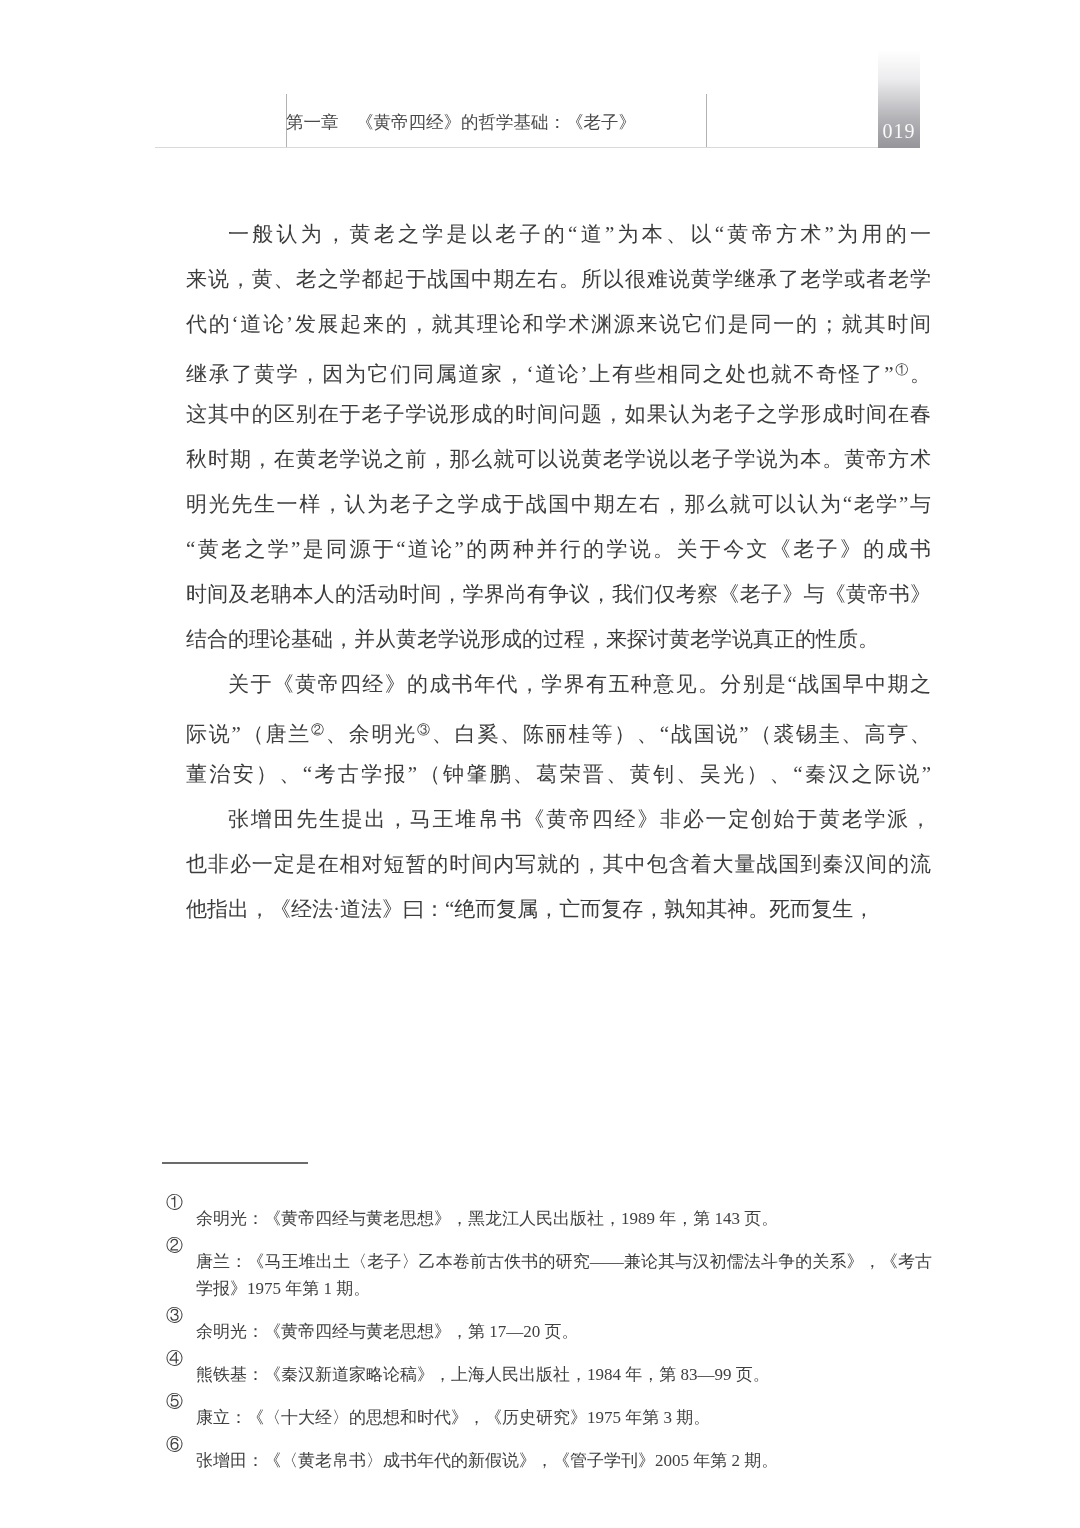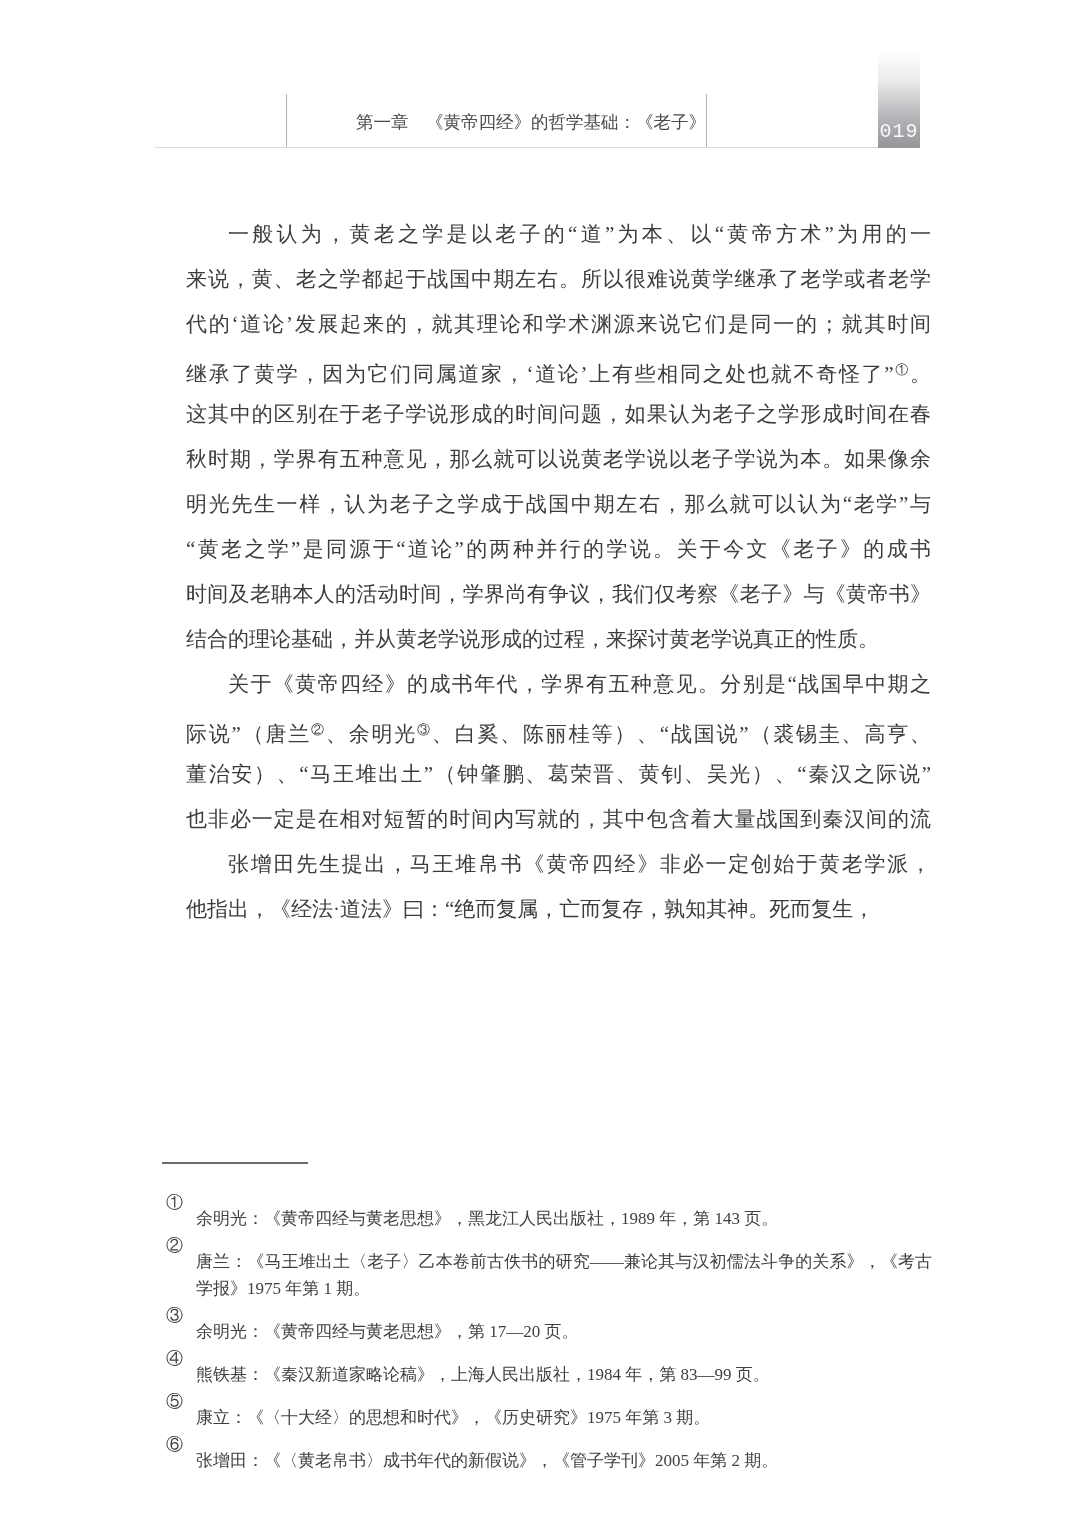--- a/index.html
+++ b/index.html
@@ -20,21 +20,21 @@
     background: #b2b2b2;
   }
   .vline-left  { left: 286px; }
   .vline-right { left: 706px; }
   .chapter-title {
     position: absolute;
     left: 286px;
     top: 107px;
     width: 420px;
     line-height: 30px;
-    text-align: right;
+    text-align: left;
     font-size: 17.5px;
     color: #4a4a4a;
     letter-spacing: 0px;
     white-space: nowrap;
   }
   .hrule {
     position: absolute;
     left: 155px;
     top: 147px;
     width: 765px;
@@ -51,21 +51,21 @@
   }
   .pagenum {
     position: absolute;
     bottom: 5px;
     left: 0;
     width: 100%;
     text-align: center;
     font-size: 20px;
     color: #fafafa;
     letter-spacing: 1px;
-    font-family: Liberation Mono, monospace;
+    font-family: Liberation Serif, serif;
   }
   
   .body-text {
     position: absolute;
     left: 153px;
     top: 212px;
     width: 778px;
     font-size: 21px;
     color: #3c3c3c;
   }
@@ -135,30 +135,30 @@
       <div class="pagenum">019</div>
     </div>
   </div>
 
   <div class="body-text">
       <div class="bodyline indent"><span>一般认为，黄老之学是以老子的“道”为本、以“黄帝方术”为用的一</span></div>
       <div class="bodyline"><span>来说，黄、老之学都起于战国中期左右。所以很难说黄学继承了老学或者老学</span></div>
       <div class="bodyline"><span>代的‘道论’发展起来的，就其理论和学术渊源来说它们是同一的；就其时间</span></div>
       <div class="bodyline"><span>继承了黄学，因为它们同属道家，‘道论’上有些相同之处也就不奇怪了”</span><span class="sup">①</span><span>。</span></div>
       <div class="bodyline"><span>这其中的区别在于老子学说形成的时间问题，如果认为老子之学形成时间在春</span></div>
-      <div class="bodyline"><span>秋时期，学界有五种意见，那么就可以说黄老学说以老子学说为本。如果像余</span></div>
+      <div class="bodyline"><span>秋时期，在黄老学说之前，那么就可以说黄老学说以老子学说为本。黄帝方术</span></div>
       <div class="bodyline"><span>明光先生一样，认为老子之学成于战国中期左右，那么就可以认为“老学”与</span></div>
       <div class="bodyline"><span>“黄老之学”是同源于“道论”的两种并行的学说。关于今文《老子》的成书</span></div>
       <div class="bodyline"><span>时间及老聃本人的活动时间，学界尚有争议，我们仅考察《老子》与《黄帝书》</span></div>
       <div class="bodyline para-last"><span>结合的理论基础，并从黄老学说形成的过程，来探讨黄老学说真正的性质。</span></div>
       <div class="bodyline indent"><span>关于《黄帝四经》的成书年代，学界有五种意见。分别是“战国早中期之</span></div>
       <div class="bodyline"><span>际说”（唐兰</span><span class="sup">②</span><span>、余明光</span><span class="sup">③</span><span>、白奚、陈丽桂等）、“战国说”（裘锡圭、高亨、</span></div>
-      <div class="bodyline"><span>董治安）、“马王堆出土”（钟肇鹏、葛荣晋、黄钊、吴光）、“秦汉之际说”</span></div>
+      <div class="bodyline"><span>董治安）、“考古学报”（钟肇鹏、葛荣晋、黄钊、吴光）、“秦汉之际说”</span></div>
+      <div class="bodyline indent"><span>张增田先生提出，马王堆帛书《黄帝四经》非必一定创始于黄老学派，</span></div>
       <div class="bodyline"><span>也非必一定是在相对短暂的时间内写就的，其中包含着大量战国到秦汉间的流</span></div>
-      <div class="bodyline indent"><span>张增田先生提出，马王堆帛书《黄帝四经》非必一定创始于黄老学派，</span></div>
       <div class="bodyline para-last"><span>他指出，《经法·道法》曰：“绝而复属，亡而复存，孰知其神。死而复生，</span></div>
     </div>
 
   <div class="fn-sep"></div>
 
   <div class="footnotes">
       <div class="fn">
         <span class="fn-num">①</span>
         <span class="fn-text">余明光：《黄帝四经与黄老思想》，黑龙江人民出版社，1989 年，第 143 页。</span>
       </div>

